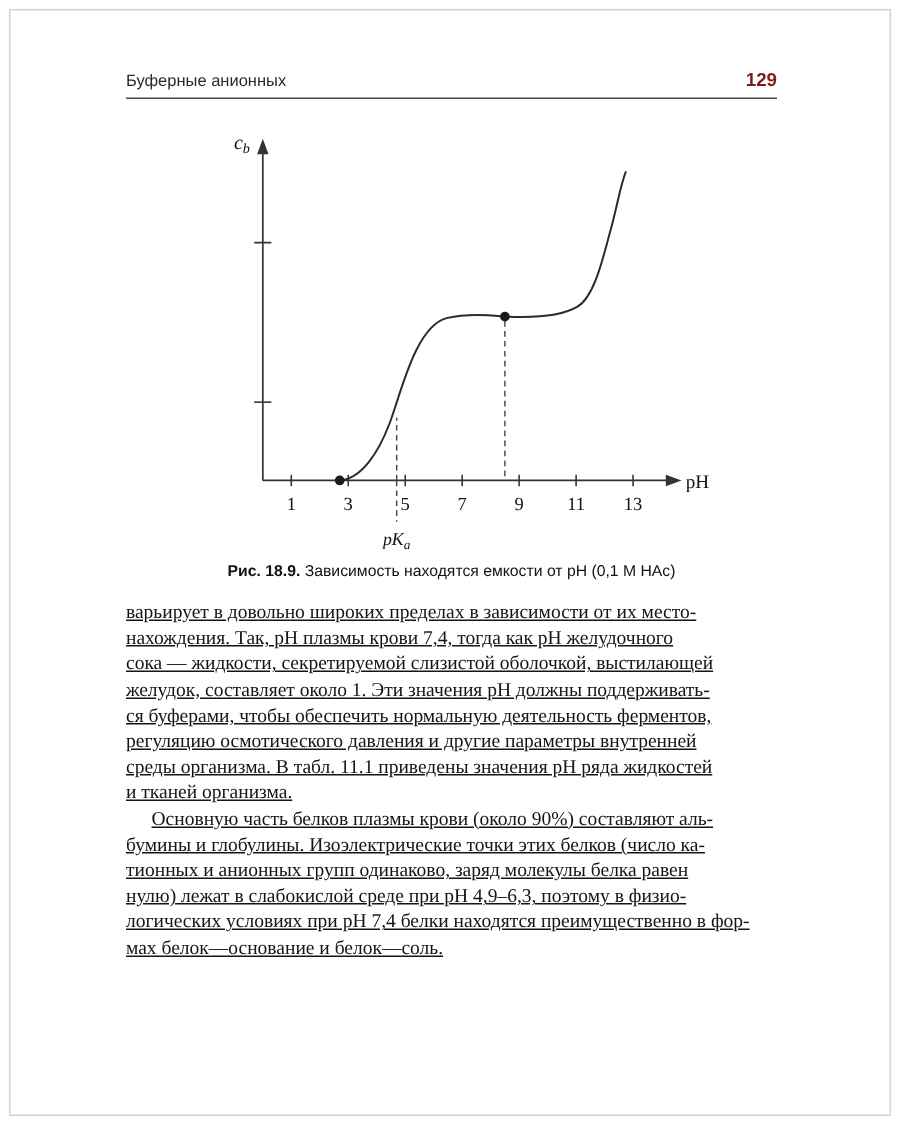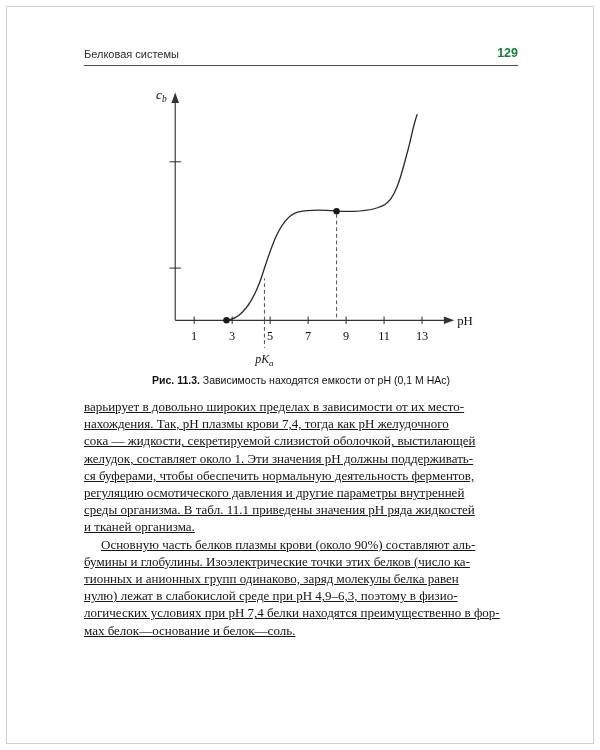--- a/index.html
+++ b/index.html
@@ -12,42 +12,42 @@
   }
   .content{
     position:absolute;left:84px;top:46px;width:434px;
   }
   .running-head{
     display:flex;justify-content:space-between;align-items:flex-end;
     font-family:"Liberation Sans", sans-serif;
     border-bottom:1px solid #4a4a4a;padding-bottom:5px;
   }
   .running-head .section{font-size:11px;color:#2a2a2a;}
-  .running-head .pagenum{font-size:12.5px;font-weight:700;color:#15803d;}
+  .running-head .pagenum{font-size:12.5px;font-weight:700;color:#7f1d1d;}
   .figure-block{margin-top:12px;text-align:center;}
   .figure-block svg{display:inline-block;}
   svg text{font-family:"Liberation Serif", serif;fill:#111;}
   .fig-caption{
     margin-top:2px;text-align:center;
     font-family:"Liberation Sans", sans-serif;font-size:10.5px;color:#111;
   }
   .fig-caption .cap-label{font-weight:700;}
   .body-text{margin-top:12px;font-size:13px;line-height:17.2px;color:#151515;text-decoration:underline;}
   .body-text p{margin:0;white-space:pre-line;text-align:left;}
   .body-text p.indent{text-indent:17px;}
 </style>
 </head>
 <body>
 
 <div class="page-frame"></div>
 
 <div class="content">
 
   <div class="running-head">
-    <span class="section">Белковая системы</span>
+    <span class="section">Буферные анионных</span>
     <span class="pagenum">129</span>
   </div>
 
   <div class="figure-block">
     <svg width="356" height="290" viewBox="0 0 375 305">
 
       <line x1="55" y1="255" x2="55" y2="24" stroke="#333" stroke-width="1.2"></line>
       <polygon points="55,15 51,26 59,26" fill="#333"></polygon>
       <line x1="55" y1="255" x2="340" y2="255" stroke="#333" stroke-width="1.2"></line>
       <polygon points="349,255 338,251 338,259" fill="#333"></polygon>
@@ -92,21 +92,21 @@
                C 288 126, 294 98, 299 80
                C 304 62, 306 48, 310 38" fill="none" stroke="#2b2b2b" stroke-width="1.4"></path>
 
       <circle cx="109" cy="255" r="3.4" fill="#1a1a1a"></circle>
       <circle cx="225" cy="140" r="3.4" fill="#1a1a1a"></circle>
 
       <text x="149" y="300" text-anchor="middle" font-size="12.5" font-style="italic"><tspan>pK</tspan><tspan dy="3" font-size="9.5">a</tspan></text>
     </svg>
 
     <div class="fig-caption">
-      <span class="cap-label">Рис. 11.3.</span><span> Зависимость находятся емкости от рН (0,1 М НАс)</span>
+      <span class="cap-label">Рис. 18.9.</span><span> Зависимость находятся емкости от рН (0,1 М НАс)</span>
     </div>
   </div>
 
   <div class="body-text">
       <p>варьирует в довольно широких пределах в зависимости от их место-
 нахождения. Так, рН плазмы крови 7,4, тогда как рН желудочного
 сока — жидкости, секретируемой слизистой оболочкой, выстилающей
 желудок, составляет около 1. Эти значения рН должны поддерживать-
 ся буферами, чтобы обеспечить нормальную деятельность ферментов,
 регуляцию осмотического давления и другие параметры внутренней

